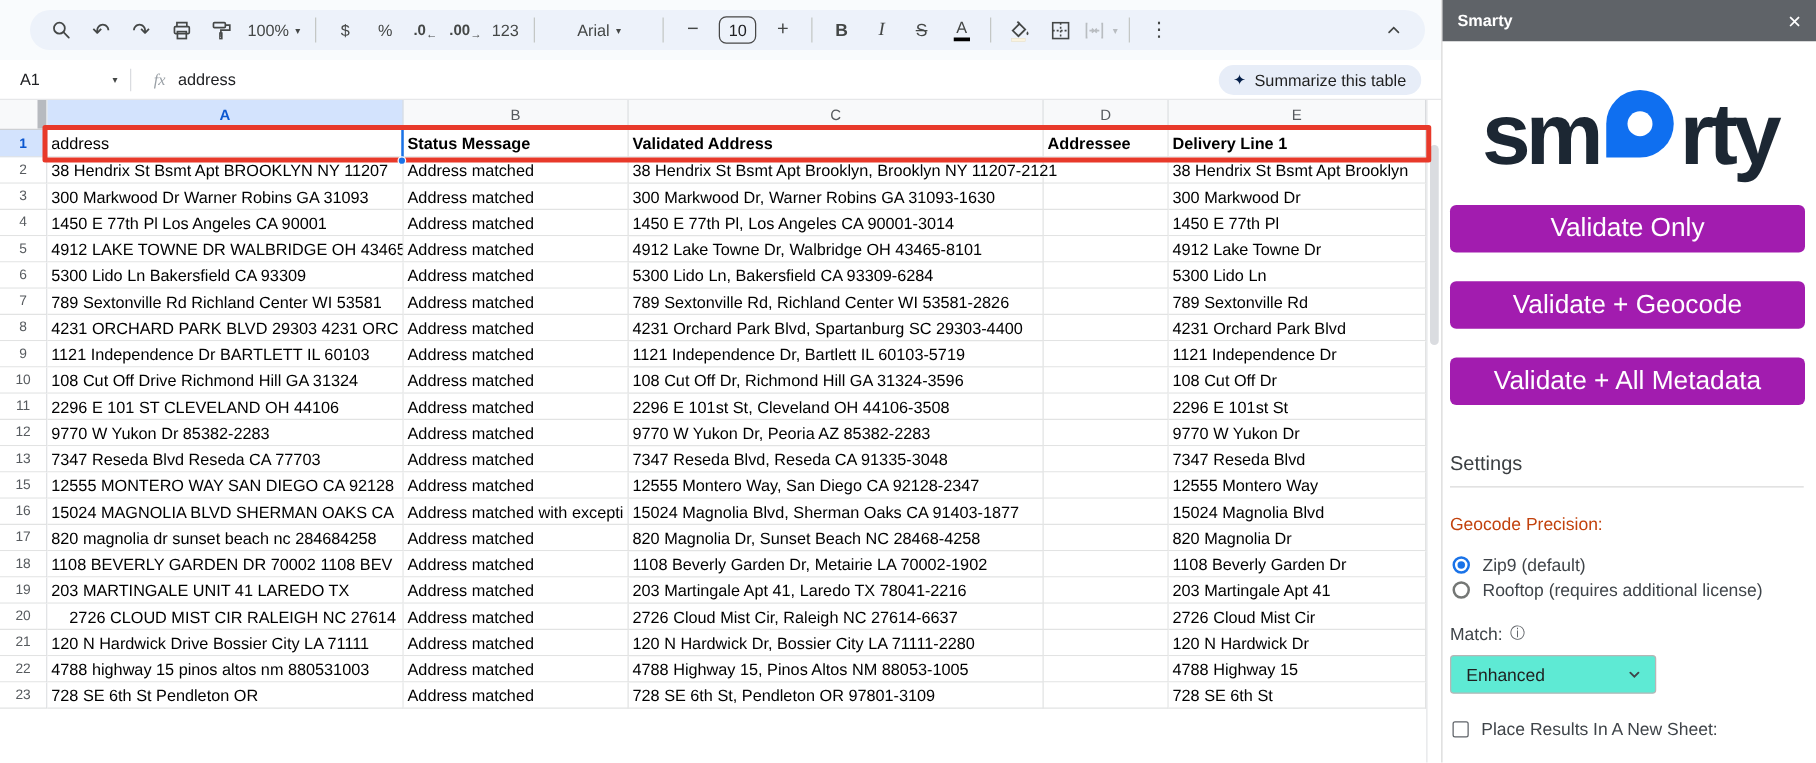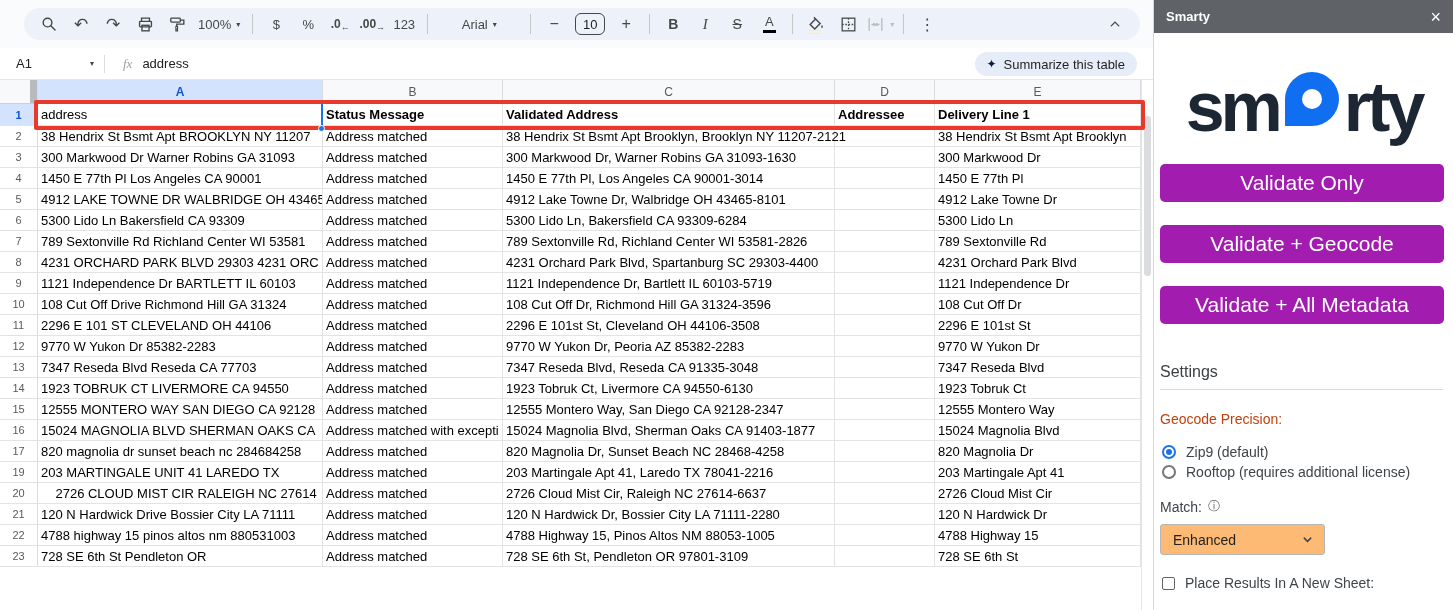--- a/index.html
+++ b/index.html
@@ -92,21 +92,21 @@
   .sb-label { margin:21px 10px 0 6px; font-size:14px; color:#c2410c; }
   .radio-group { margin:15px 10px 0 8px; }
   .radio-row { display:flex; align-items:center; gap:10px; height:20px; font-size:14px; color:#3f4449;
                cursor:pointer; }
   .radio { width:14px; height:14px; border-radius:50%; border:2px solid #747775; flex:none; position:relative; }
   .radio.on { border-color:#1a73e8; }
   .radio.on::after { content:""; position:absolute; left:2px; top:2px; width:6px; height:6px;
                      border-radius:50%; background:#1a73e8; }
   .match-row { margin:16px 10px 0 6px; font-size:14px; color:#3f4449; display:flex; align-items:center; gap:6px; }
   .info { color:#5f6368; font-size:12px; }
-  .sb-select { margin:9px 10px 0 6px; width:165px; height:31px; background:#fdba74; border:1px solid #b6b6b6;
+  .sb-select { margin:9px 10px 0 6px; width:165px; height:31px; background:#5eead4; border:1px solid #b6b6b6;
                border-radius:3px; display:flex; align-items:center; padding:0 10px 0 12px; font-size:14px;
                color:#1f1f1f; cursor:pointer; }
   .sb-select svg { margin-left:auto; }
   .check-row { margin:20px 10px 0 8px; display:flex; align-items:center; gap:10px; font-size:14px;
                color:#3f4449; cursor:pointer; }
   .checkbox { width:13px; height:13px; border:1.5px solid #5f6368; border-radius:2px; flex:none; background:#fff; }
 </style>
 </head>
 <body>
 
@@ -353,28 +353,20 @@
           </tr>
           <tr>
             <td class="rowhead">13</td>
             <td class="cell col-a">7347 Reseda Blvd Reseda CA 77703</td>
             <td class="cell col-b">Address matched</td>
             <td class="cell col-c">7347 Reseda Blvd, Reseda CA 91335-3048</td>
             <td class="cell col-d"></td>
             <td class="cell col-e">7347 Reseda Blvd</td>
           </tr>
           <tr>
-            <td class="rowhead">14</td>
-            <td class="cell col-a">1923 TOBRUK CT LIVERMORE CA 94550</td>
-            <td class="cell col-b">Address matched</td>
-            <td class="cell col-c">1923 Tobruk Ct, Livermore CA 94550-6130</td>
-            <td class="cell col-d"></td>
-            <td class="cell col-e">1923 Tobruk Ct</td>
-          </tr>
-          <tr>
             <td class="rowhead">15</td>
             <td class="cell col-a">12555 MONTERO WAY SAN DIEGO CA 92128</td>
             <td class="cell col-b">Address matched</td>
             <td class="cell col-c">12555 Montero Way, San Diego CA 92128-2347</td>
             <td class="cell col-d"></td>
             <td class="cell col-e">12555 Montero Way</td>
           </tr>
           <tr>
             <td class="rowhead">16</td>
             <td class="cell col-a">15024 MAGNOLIA BLVD SHERMAN OAKS CA</td>
@@ -383,20 +375,28 @@
             <td class="cell col-d"></td>
             <td class="cell col-e">15024 Magnolia Blvd</td>
           </tr>
           <tr>
             <td class="rowhead">17</td>
             <td class="cell col-a">820 magnolia dr sunset beach nc 284684258</td>
             <td class="cell col-b">Address matched</td>
             <td class="cell col-c">820 Magnolia Dr, Sunset Beach NC 28468-4258</td>
             <td class="cell col-d"></td>
             <td class="cell col-e">820 Magnolia Dr</td>
+          </tr>
+          <tr>
+            <td class="rowhead">18</td>
+            <td class="cell col-a">1108 BEVERLY GARDEN DR 70002 1108 BEV</td>
+            <td class="cell col-b">Address matched</td>
+            <td class="cell col-c">1108 Beverly Garden Dr, Metairie LA 70002-1902</td>
+            <td class="cell col-d"></td>
+            <td class="cell col-e">1108 Beverly Garden Dr</td>
           </tr>
           <tr>
             <td class="rowhead">19</td>
             <td class="cell col-a">203 MARTINGALE UNIT 41 LAREDO TX</td>
             <td class="cell col-b">Address matched</td>
             <td class="cell col-c">203 Martingale Apt 41, Laredo TX 78041-2216</td>
             <td class="cell col-d"></td>
             <td class="cell col-e">203 Martingale Apt 41</td>
           </tr>
           <tr>

